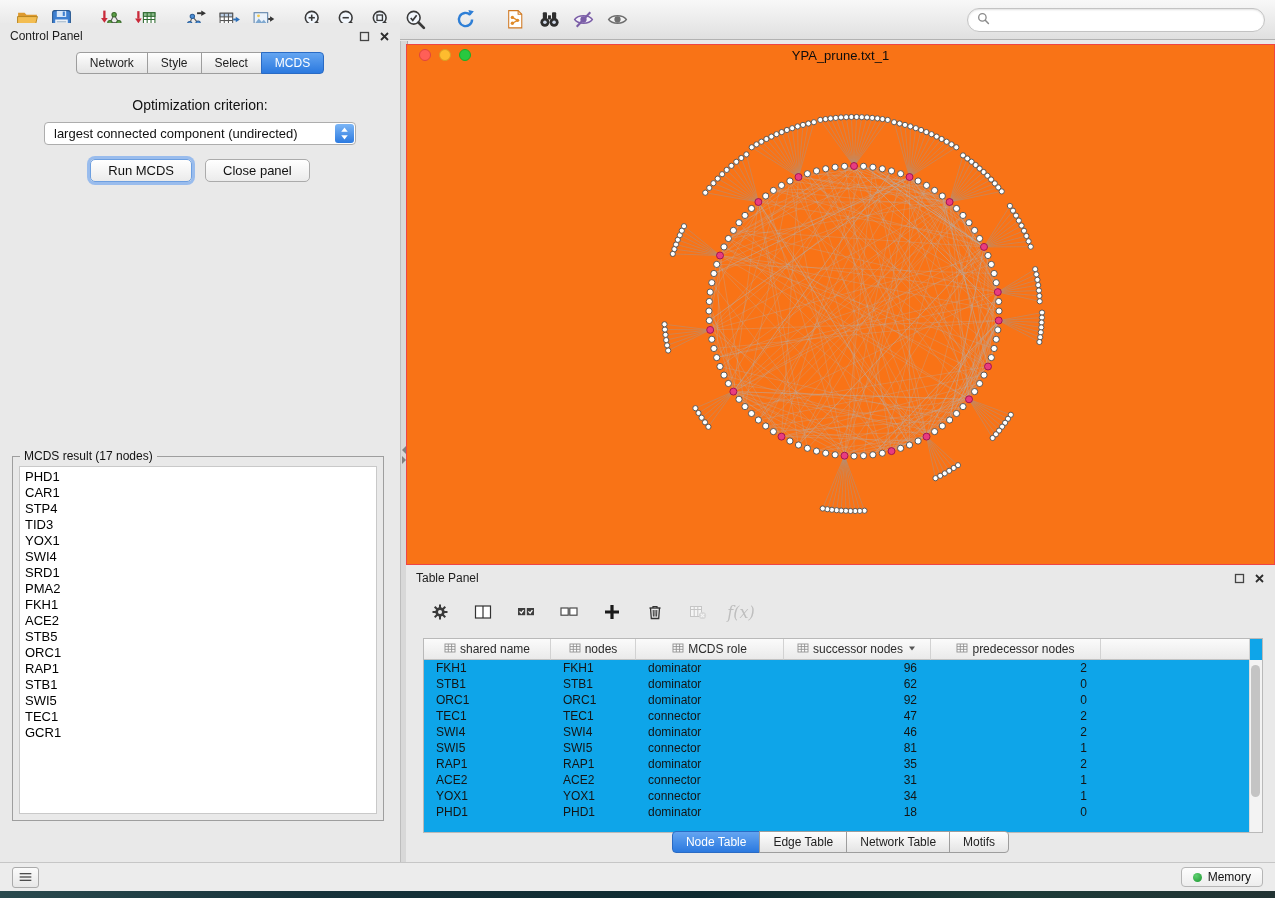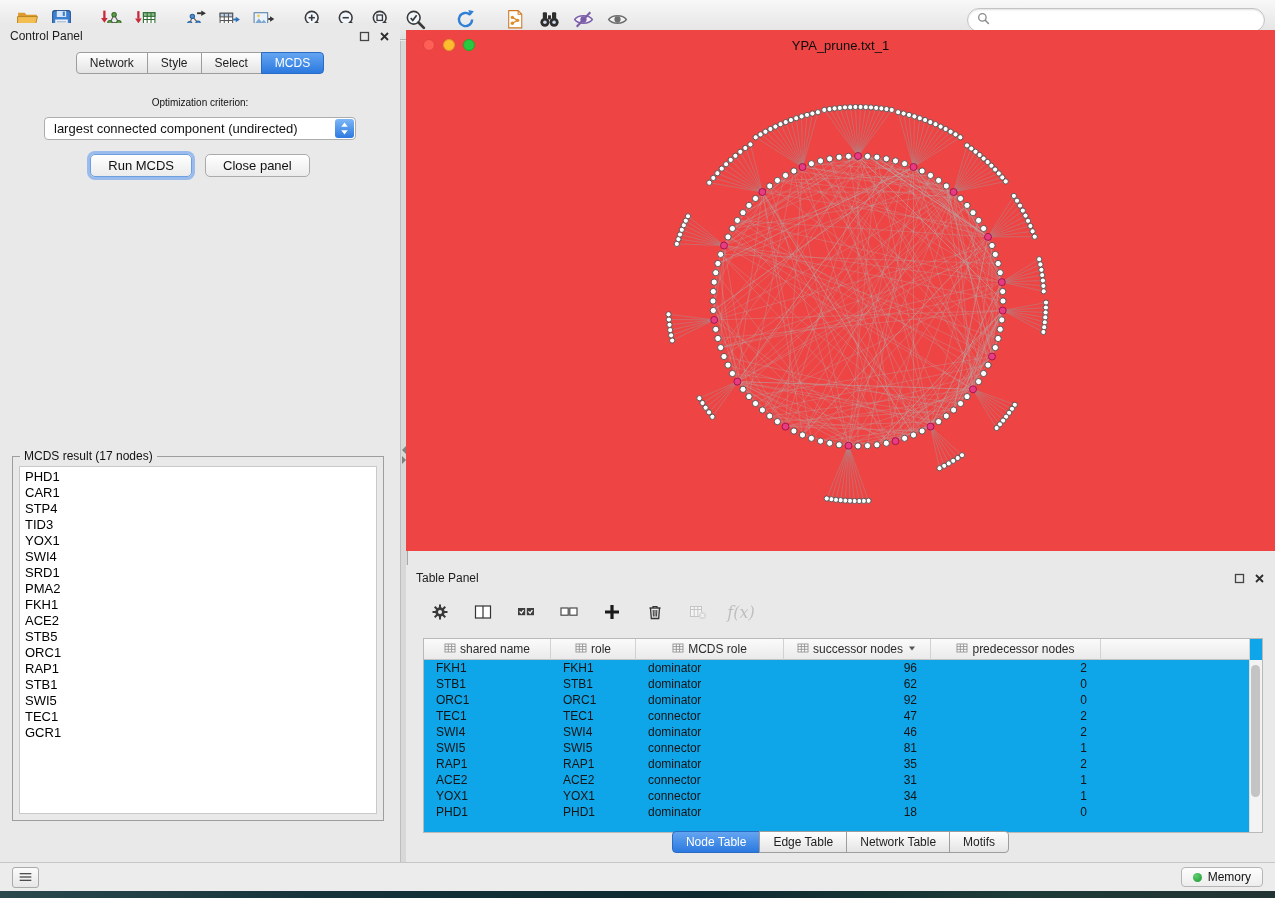--- a/index.html
+++ b/index.html
@@ -22,21 +22,21 @@
   .control-panel{position:absolute;top:23px;left:0;width:400px;bottom:36px;background:#e9e9e9;box-sizing:border-box;}
   .panel-header{height:26px;display:flex;align-items:center;padding:0 10px;font-size:12px;color:#1c1c1c;}
   .win-btns{margin-left:auto;display:flex;align-items:center;gap:9px;}
   .win-btns svg{width:11px;height:11px;display:block;}
   .cp-tabs{display:flex;justify-content:center;margin-top:3px;}
   .seg-tab{font-size:12px;color:#222;padding:3px 13px;background:linear-gradient(#fefefe,#e4e4e4);
     border:1px solid #9d9d9d;margin-left:-1px;cursor:default;white-space:nowrap;}
   .seg-tab:first-child{margin-left:0;border-radius:4px 0 0 4px;}
   .seg-tab:last-child{border-radius:0 4px 4px 0;}
   .seg-tab.active{background:linear-gradient(#64a5f1,#2b79df);color:#fff;border-color:#2a6bc4;}
-  .opt-label{text-align:center;margin-top:23px;font-size:10px;color:#111;}
+  .opt-label{text-align:center;margin-top:23px;font-size:14px;color:#111;}
   .dropdown{width:312px;height:23px;margin:9px auto 0;background:#fff;border:1px solid #adadad;border-radius:4px;
     display:flex;align-items:center;font-size:13px;color:#111;padding-left:9px;box-sizing:border-box;position:relative;}
   .dropdown .stepper{position:absolute;right:1px;top:1px;bottom:1px;width:19px;border-radius:3px;
     background:linear-gradient(#7cb6f6,#2c7ae0);display:flex;align-items:center;justify-content:center;}
   .dropdown .stepper svg{width:9px;height:15px;}
   .btn-row{display:flex;justify-content:center;gap:13px;margin-top:14px;}
   .mac-btn{font-family:"Liberation Sans",sans-serif;font-size:13px;color:#111;padding:3px 17px;border:1px solid #ababab;border-radius:5px;
     background:linear-gradient(#ffffff,#ebebeb);cursor:default;}
   .mac-btn.focusring{box-shadow:0 0 0 3px rgba(110,165,240,.65);border-color:#6d9fe0;}
   .result-box{position:absolute;left:12px;right:16px;top:433px;height:363px;border:1px solid #9e9e9e;}
@@ -46,21 +46,21 @@
   .result-list div{white-space:nowrap;}
 
   
   .vsplit{position:absolute;left:400px;top:41px;bottom:36px;width:6px;background:#d8d8d8;border-left:1px solid #bdbdbd;border-right:1px solid #a8a8a8;}
   .vsplit .collapse{position:absolute;top:405px;left:0;width:6px;height:18px;display:flex;flex-direction:column;align-items:center;gap:2px;}
   .vsplit .collapse i{width:0;height:0;border-top:4px solid transparent;border-bottom:4px solid transparent;}
   .vsplit .collapse i.l{border-right:4px solid #808080;}
   .vsplit .collapse i.r{border-left:4px solid #808080;}
 
   
-  .net-window{position:absolute;left:406px;top:30px;width:869px;height:521px;background:#ef4444;border:5px solid #ef4444;box-sizing:border-box;}
+  .net-window{position:absolute;left:406px;top:44px;width:869px;height:521px;background:#f97316;border:1px solid #ef4444;box-sizing:border-box;}
   .nw-titlebar{height:20px;position:relative;display:flex;align-items:center;padding-left:12px;gap:8px;}
   .tl{width:12px;height:12px;border-radius:50%;box-sizing:border-box;}
   .nw-title{position:absolute;left:0;right:0;text-align:center;font-size:13px;color:#0d0d0d;pointer-events:none;}
   .net-window svg{display:block;width:867px;height:499px;}
 
   
   .table-panel{position:absolute;left:406px;top:565px;width:869px;height:297px;background:#e9e9e9;box-sizing:border-box;}
   .tp-toolbar{display:flex;align-items:center;gap:21px;height:36px;padding-left:8px;margin-top:3px;margin-left:15px;}
   .tt-btn{width:22px;height:22px;display:flex;align-items:center;justify-content:center;}
   .tt-btn svg{width:18px;height:18px;display:block;}
@@ -1064,21 +1064,21 @@
               <span class="hl">shared name</span>
             </div>
             <div class="th">
               <span><svg viewBox="0 0 12 12" width="12" height="12">
                   <rect x="1" y="2" width="10" height="8" fill="#fdfdfd" stroke="#909090" stroke-width="0.9"></rect>
                   <line x1="1" y1="4.6" x2="11" y2="4.6" stroke="#909090" stroke-width="0.9"></line>
                   <line x1="1" y1="7.3" x2="11" y2="7.3" stroke="#909090" stroke-width="0.9"></line>
                   <line x1="4.3" y1="2" x2="4.3" y2="10" stroke="#909090" stroke-width="0.9"></line>
                   <line x1="7.6" y1="2" x2="7.6" y2="10" stroke="#909090" stroke-width="0.9"></line>
                 </svg></span>
-              <span class="hl">role</span>
+              <span class="hl">nodes</span>
             </div>
             <div class="th">
               <span><svg viewBox="0 0 12 12" width="12" height="12">
                   <rect x="1" y="2" width="10" height="8" fill="#fdfdfd" stroke="#909090" stroke-width="0.9"></rect>
                   <line x1="1" y1="4.6" x2="11" y2="4.6" stroke="#909090" stroke-width="0.9"></line>
                   <line x1="1" y1="7.3" x2="11" y2="7.3" stroke="#909090" stroke-width="0.9"></line>
                   <line x1="4.3" y1="2" x2="4.3" y2="10" stroke="#909090" stroke-width="0.9"></line>
                   <line x1="7.6" y1="2" x2="7.6" y2="10" stroke="#909090" stroke-width="0.9"></line>
                 </svg></span>
               <span class="hl">MCDS role</span>

